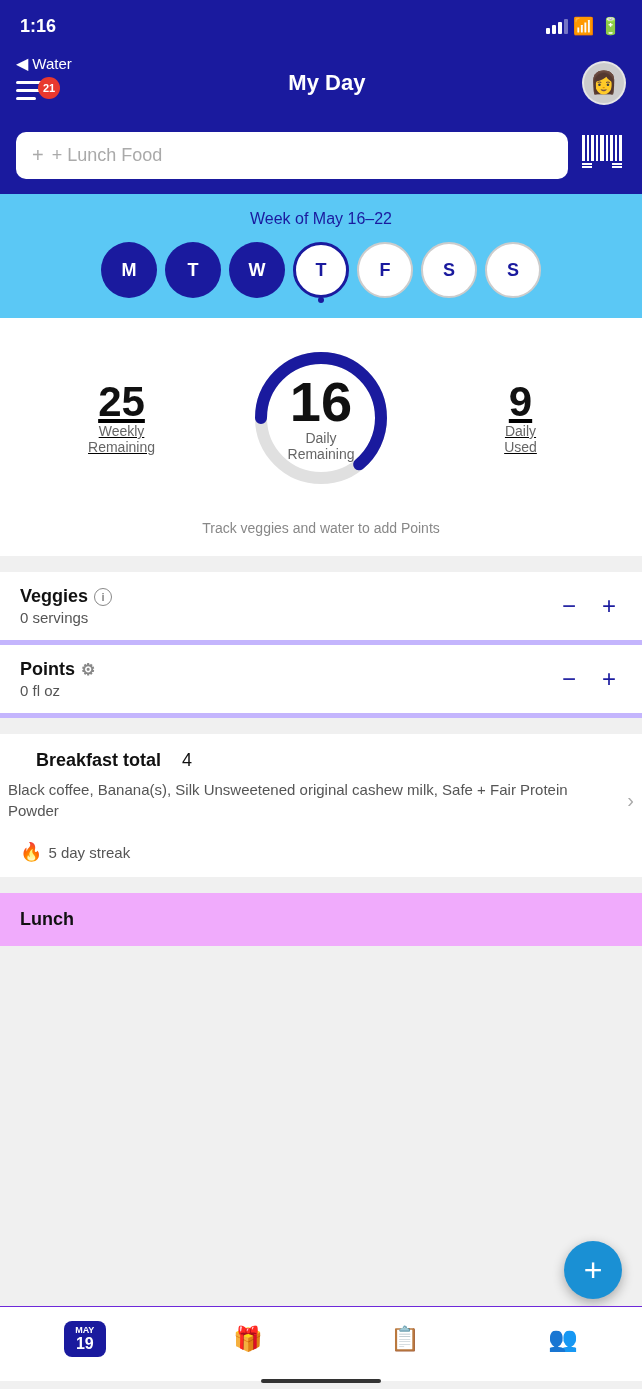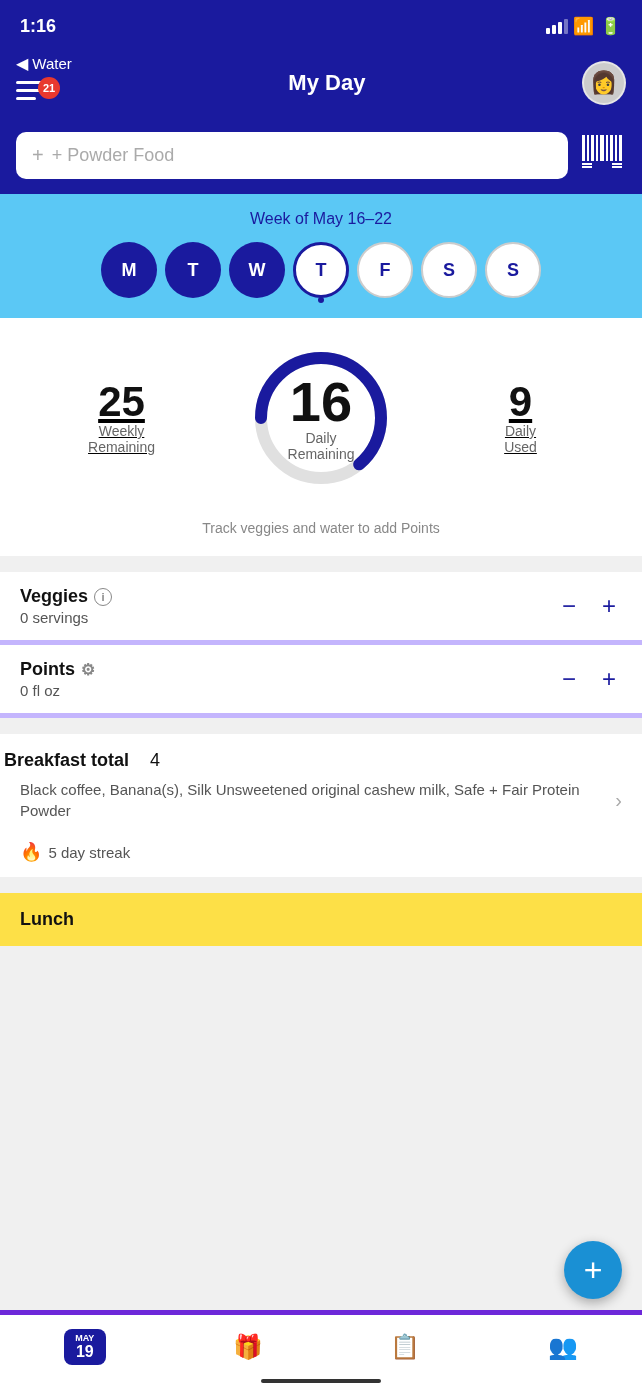--- a/index.html
+++ b/index.html
@@ -320,37 +320,37 @@
       font-size: 16px;
       color: #888;
     }
 
     
     .meal-section {
       background: white;
       margin-top: 8px;
     }
     .meal-header {
-      padding: 16px 4px 8px;
+      padding: 16px 36px 8px;
       text-align: center;
     }
     .meal-title {
       font-size: 18px;
       font-weight: 700;
       color: #111;
       display: flex;
       align-items: center;
       gap: 8px;
     }
     .meal-points {
       font-weight: 400;
       color: #111;
     }
     .meal-foods {
-      padding: 0 20px 12px;
+      padding: 0 8px 12px;
       display: flex;
       align-items: center;
       justify-content: space-between;
     }
     .meal-foods-text {
       font-size: 15px;
       color: #555;
       flex: 1;
       line-height: 1.4;
     }
@@ -368,21 +368,21 @@
     .flame-icon {
       font-size: 18px;
     }
     .streak-text {
       font-size: 15px;
       color: #555;
     }
 
     
     .lunch-section {
-      background: #fde047;
+      background: #f0abfc;
       margin-top: 8px;
       padding: 16px 20px;
     }
     .lunch-title {
       font-size: 18px;
       font-weight: 700;
       color: #111;
     }
 
     
@@ -399,25 +399,25 @@
       display: flex;
       align-items: center;
       justify-content: center;
       box-shadow: 0 4px 12px rgba(0,0,0,0.3);
       cursor: pointer;
     }
 
     
     .bottom-nav {
       position: fixed;
-      bottom: 0;
+      bottom: 8px;
       left: 0;
       width: 642px;
       background: white;
-      border-top: 5px solid #6d28d9;
+      border-top: 1px solid #6d28d9;
       display: flex;
       align-items: center;
       justify-content: space-around;
       padding: 10px 0 20px;
     }
     .nav-item {
       display: flex;
       flex-direction: column;
       align-items: center;
       gap: 2px;
@@ -498,21 +498,21 @@
       <div class="badge-circle">21</div>
     </div>
   </div>
   <span class="header-title">My Day</span>
   <div class="avatar">👩</div>
 </div>
 
 <div class="search-bar-section">
   <div class="track-food-input">
     <span style="color:#aaa; font-size:20px; font-weight:300;">+</span>
-    <span style="color:#aaa; font-size:18px;">+ Powder Food</span>
+    <span style="color:#aaa; font-size:18px;">+ Lunch Food</span>
   </div>
   <div class="barcode-btn">
     <svg width="40" height="34" viewBox="0 0 40 34" fill="white">
       <rect x="0" y="0" width="3" height="26"></rect>
       <rect x="5" y="0" width="2" height="26"></rect>
       <rect x="9" y="0" width="3" height="26"></rect>
       <rect x="14" y="0" width="2" height="26"></rect>
       <rect x="18" y="0" width="4" height="26"></rect>
       <rect x="24" y="0" width="2" height="26"></rect>
       <rect x="28" y="0" width="3" height="26"></rect>

